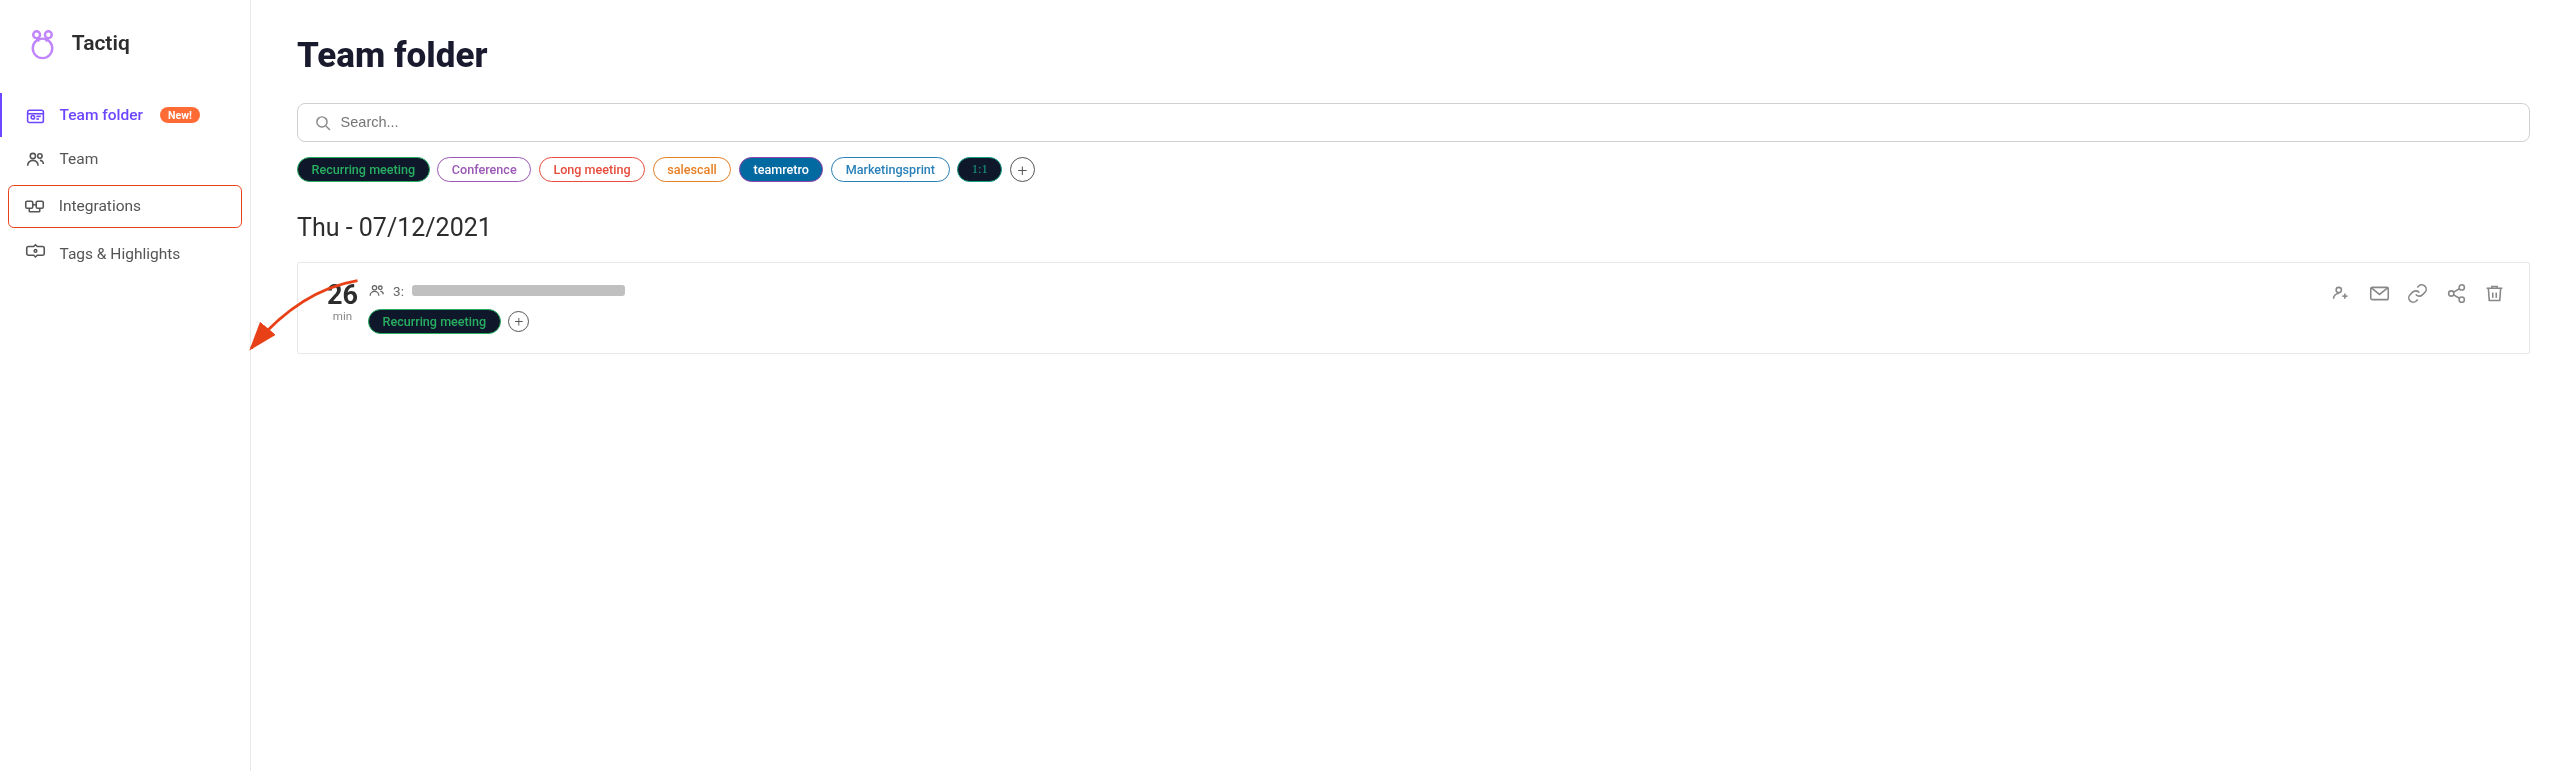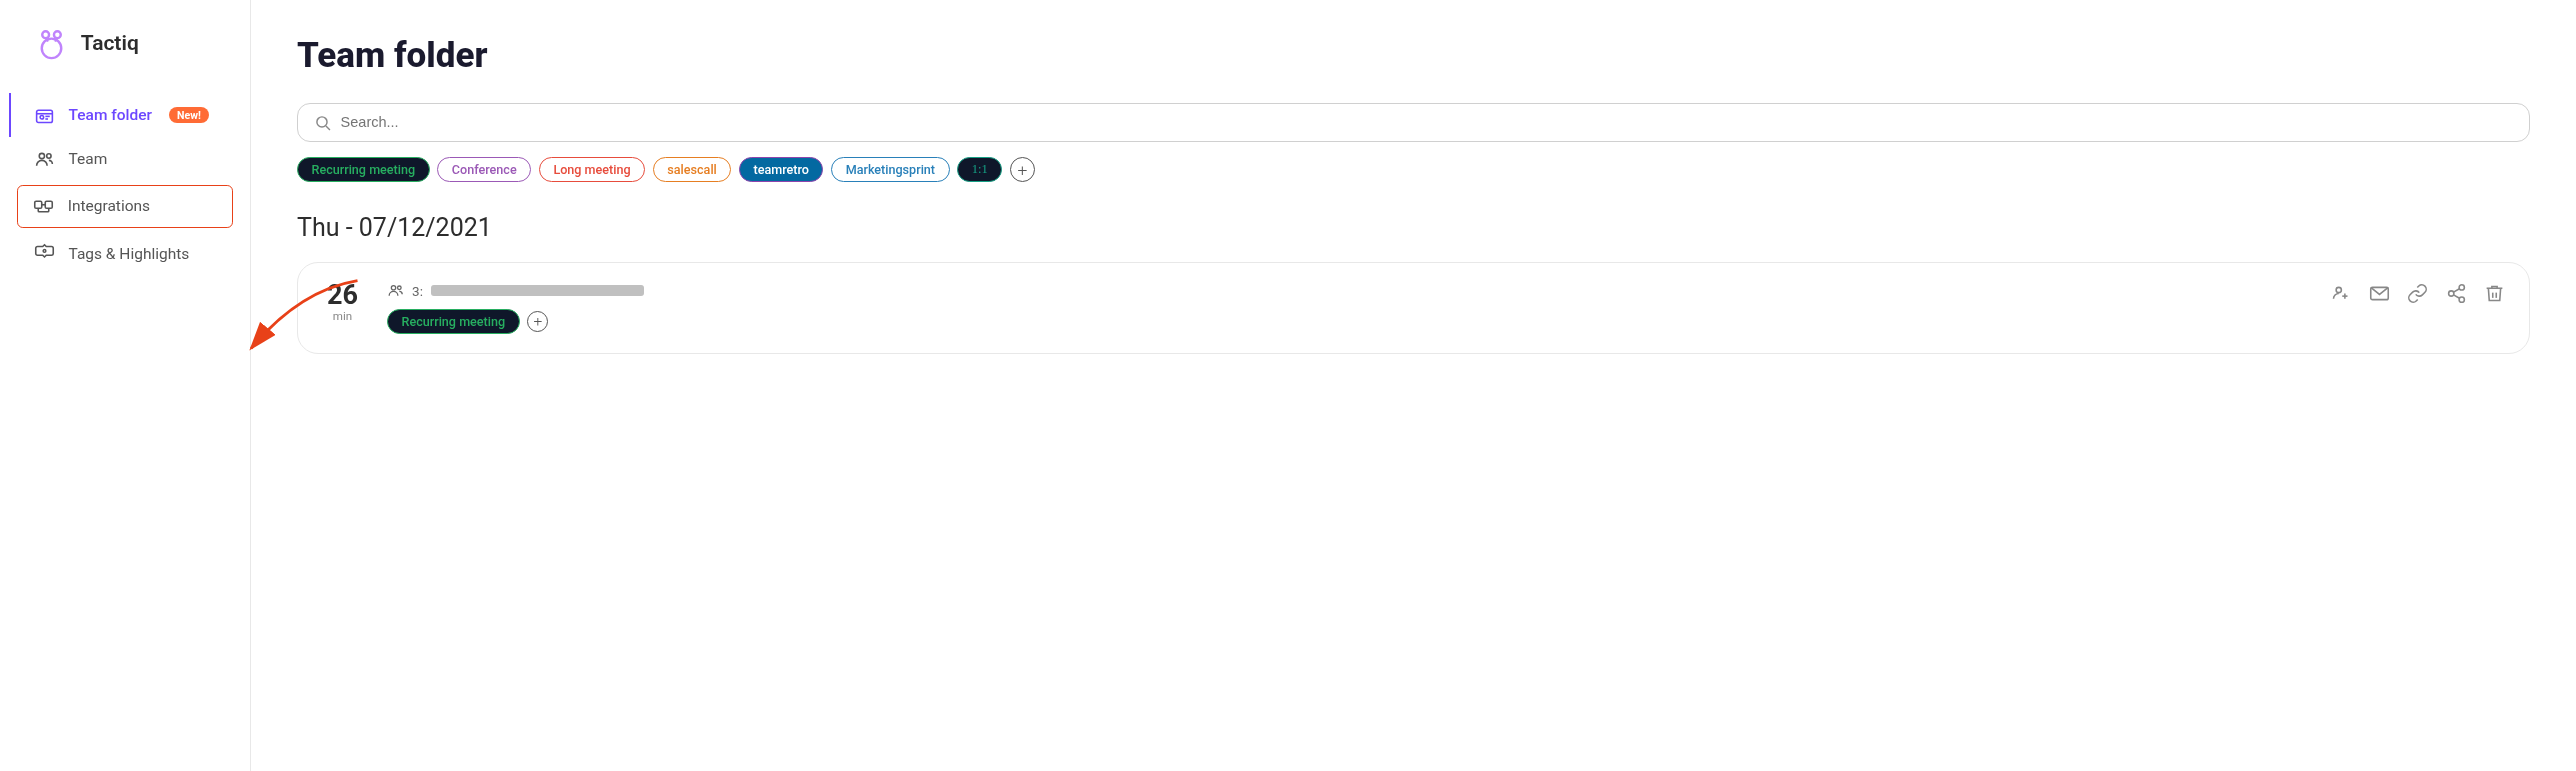--- a/index.html
+++ b/index.html
@@ -12,21 +12,21 @@
     }
 
     
     .sidebar {
       width: 251px;
       min-width: 251px;
       background: #fff;
       border-right: 1px solid #e8e8e8;
       display: flex;
       flex-direction: column;
-      padding: 23px 9px;
+      padding: 23px 0;
       height: 100vh;
     }
 
     .logo-area {
       display: flex;
       align-items: center;
       gap: 9.7px;
       padding: 0 23px 31px 23px;
     }
 
@@ -96,21 +96,21 @@
       font-weight: 800;
       color: #1a1a2e;
       margin-bottom: 27px;
     }
 
     
     .search-bar {
       display: flex;
       align-items: center;
       border: 1px solid #d0d0d0;
-      border-radius: 13px;
+      border-radius: 8px;
       padding: 9.7px 15.5px;
       margin-bottom: 15.5px;
       gap: 9.7px;
     }
 
     .search-bar input {
       border: none;
       outline: none;
       font-size: 14.5px;
       flex: 1;
@@ -196,25 +196,25 @@
       font-size: 25px;
       font-weight: 400;
       color: #2d2d2d;
       margin-bottom: 19.3px;
     }
 
     
     .meeting-card {
       background: #fff;
       border: 1px solid #e8e8e8;
-      border-radius: 21px;
+      border-radius: 2px;
       padding: 19.3px 23px;
       display: flex;
       align-items: flex-start;
-      gap: 23px;
+      gap: 4px;
       position: relative;
     }
 
     .meeting-duration {
       text-align: center;
       min-width: 43px;
     }
 
     .meeting-duration .number {
       font-size: 27px;

